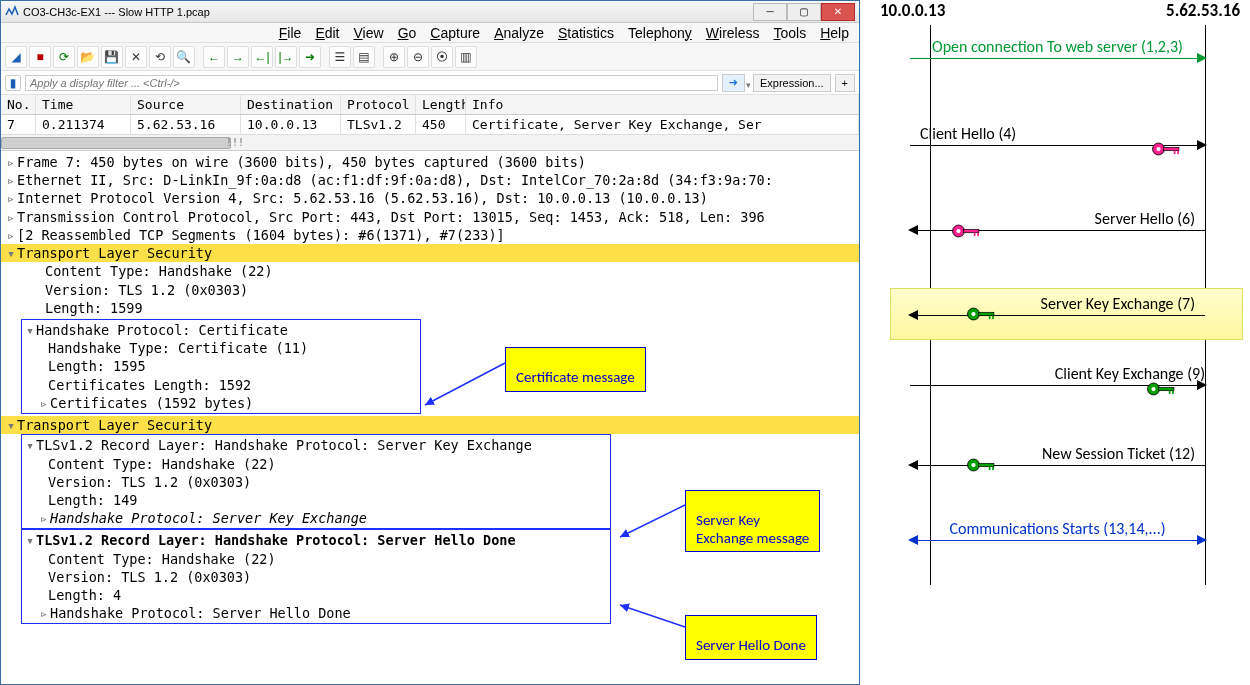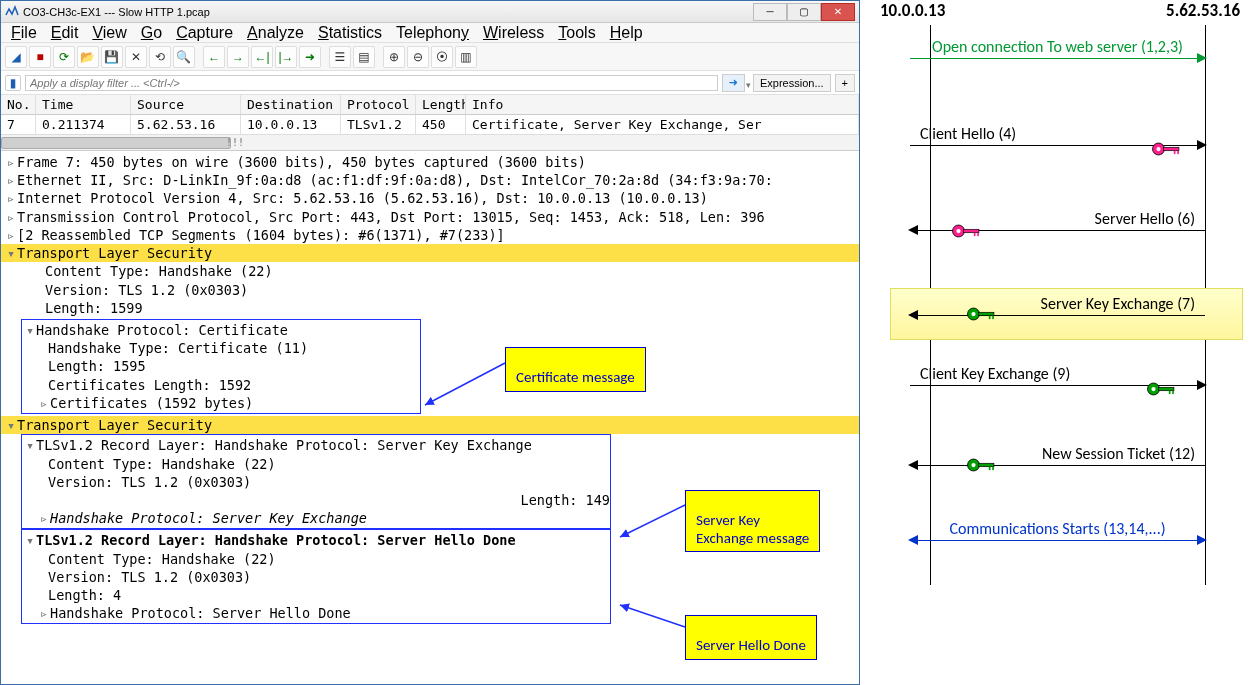--- a/index.html
+++ b/index.html
@@ -37,21 +37,22 @@
   .win-btn { width:34px; height:18px; display:flex; align-items:center; justify-content:center; font-size:10px; border:1px solid #bbb; background:#eee;}
   .win-btn.close { background:#d9534f; color:#fff; border-color:#b52b27;}
   .menubar {
     height: 20px;
     display:flex;
     align-items:center;
     padding: 0 4px;
     gap: 2px;
     border-bottom: 1px solid #e0e0e0;
     background:#f7f7f7;
-    font-size: 16px;
+    font-size: 14px;
+    justify-content: flex-end;
   }
   .menu-item { padding:2px 6px; cursor:default; }
   .menu-item .ul { text-decoration: underline; }
   .toolbar {
     height: 28px;
     display:flex;
     align-items:center;
     gap:2px;
     padding: 2px 4px;
     border-bottom: 1px solid #e0e0e0;
@@ -253,21 +254,21 @@
       <div class="tree-line lvl2" style="padding-left:26px;"><span>Handshake Type: Certificate (11)</span></div>
       <div class="tree-line lvl2" style="padding-left:26px;"><span>Length: 1595</span></div>
       <div class="tree-line lvl2" style="padding-left:26px;"><span>Certificates Length: 1592</span></div>
       <div class="tree-line lvl2" style="padding-left:18px;"><span class="tri">▹</span><span>Certificates (1592 bytes)</span></div>
     </div>
     <div class="tree-line hl-row"><span class="tri">▾</span><span>Transport Layer Security</span></div>
     <div class="bluebox" style="margin:0 0 0 20px; width:590px; padding:1px 0;">
       <div class="tree-line" style="padding-left:4px;"><span class="tri">▾</span><span>TLSv1.2 Record Layer: Handshake Protocol: Server Key Exchange</span></div>
       <div class="tree-line lvl1" style="padding-left:26px;"><span>Content Type: Handshake (22)</span></div>
       <div class="tree-line lvl1" style="padding-left:26px;"><span>Version: TLS 1.2 (0x0303)</span></div>
-      <div class="tree-line lvl1" style="padding-left:26px;text-align:right;"><span>Length: 149</span></div>
+      <div class="tree-line lvl1" style="padding-left:26px;"><span>Length: 149</span></div>
       <div class="tree-line lvl1" style="padding-left:18px;font-style:italic;"><span class="tri">▹</span><span>Handshake Protocol: Server Key Exchange</span></div>
     </div>
     <div class="bluebox" style="margin:0 0 0 20px; width:590px; padding:1px 0;">
       <div class="tree-line" style="padding-left:4px;font-weight:bold;"><span class="tri">▾</span><span>TLSv1.2 Record Layer: Handshake Protocol: Server Hello Done</span></div>
       <div class="tree-line lvl1" style="padding-left:26px;"><span>Content Type: Handshake (22)</span></div>
       <div class="tree-line lvl1" style="padding-left:26px;"><span>Version: TLS 1.2 (0x0303)</span></div>
       <div class="tree-line lvl1" style="padding-left:26px;"><span>Length: 4</span></div>
       <div class="tree-line lvl1" style="padding-left:18px;"><span class="tri">▹</span><span>Handshake Protocol: Server Hello Done</span></div>
     </div>
   </div>
@@ -373,21 +374,21 @@
   </div>
   <svg class="key" style="left:95px; top:305px;" viewBox="0 0 40 20">
       <circle cx="10" cy="10" r="7" fill="#00a000" stroke="#000" stroke-width="1"></circle>
       <circle cx="10" cy="10" r="2.5" fill="#fff"></circle>
       <rect x="16" y="8" width="18" height="4" fill="#00a000" stroke="#000" stroke-width="0.8"></rect>
       <rect x="28" y="12" width="2" height="4" fill="#00a000"></rect>
       <rect x="32" y="12" width="2" height="4" fill="#00a000"></rect>
     </svg>
 
   <div class="msg" style="top:365px;">
-    <div class="label" style="text-align:left; padding-left:10px;">Client Key
+    <div class="label" style="text-align:right; padding-left:10px;">Client Key
 Exchange (9)</div>
     <div class="ar">
         <div class="shaft"></div>
         <div class="head-r"></div>
       </div>
   </div>
   <svg class="key" style="left:275px; top:380px;" viewBox="0 0 40 20">
       <circle cx="10" cy="10" r="7" fill="#00a000" stroke="#000" stroke-width="1"></circle>
       <circle cx="10" cy="10" r="2.5" fill="#fff"></circle>
       <rect x="16" y="8" width="18" height="4" fill="#00a000" stroke="#000" stroke-width="0.8"></rect>

